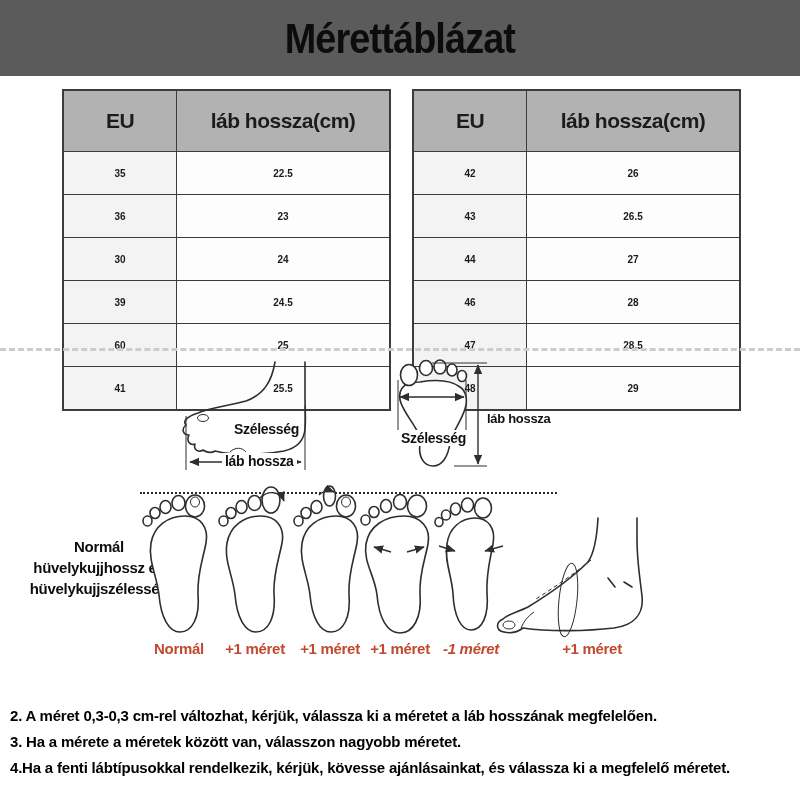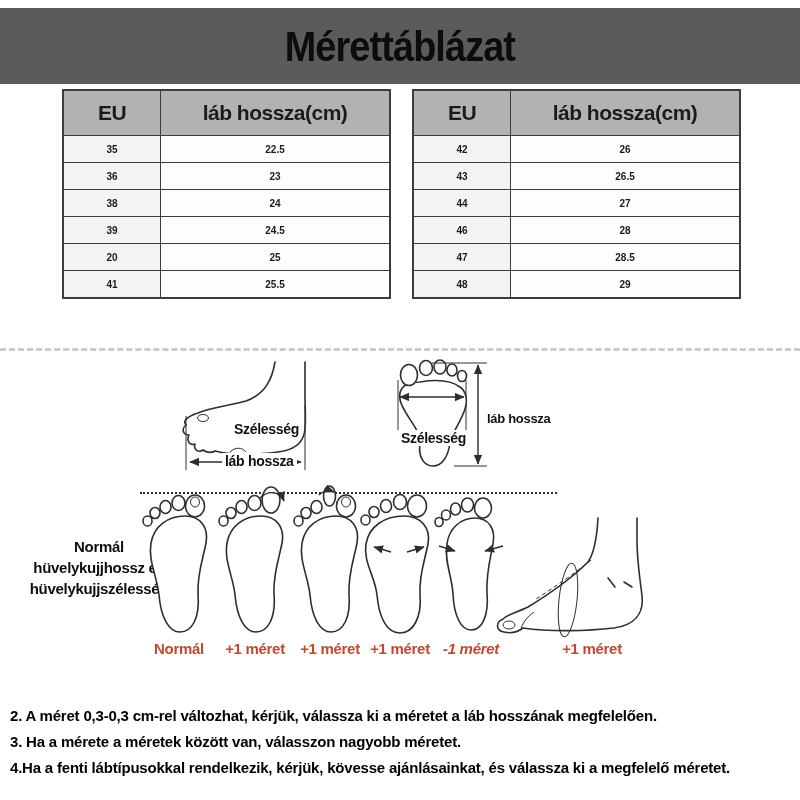--- a/index.html
+++ b/index.html
@@ -1,33 +1,33 @@
 <!DOCTYPE html>
 <html><head>
 <meta charset="utf-8">
 <style>
   html,body{margin:0;padding:0;}
   body{
     width:800px;height:800px;position:relative;background:#ffffff;
     font-family:"Liberation Sans","DejaVu Sans",sans-serif;overflow:hidden;
   }
   .banner{
-    position:absolute;left:0;top:8px;width:800px;height:76px;
+    position:absolute;left:0;top:0;width:800px;height:76px;
     background:#5b5b5b;display:flex;align-items:center;justify-content:center;
   }
   .banner h1{
     margin:0;font-size:43px;font-weight:bold;color:#0c0c0c;
     display:inline-block;transform:scaleX(0.88);letter-spacing:-1px;
   }
   table.size-table{
     position:absolute;top:89px;width:329px;border-collapse:collapse;
     table-layout:fixed;text-align:center;border:2px solid #3c3c3c;
     font-weight:bold;color:#1b1b1b;
   }
-  table.size-table th,table.size-table td{border:1px solid #3c3c3c;padding:0;}
+  table.size-table th,table.size-table td{border:1px solid #3c3c3c;padding:8px;}
   table.size-table thead th{
     background:#b2b2b2;height:44px;font-size:21px;letter-spacing:-0.5px;
   }
   table.size-table td{height:26px;font-size:10px;background:#fdfdfd;}
   table.size-table .c1{width:96px;}
   table.size-table td.c1{background:#f3f3f3;}
   #table-left{left:62px;}
   #table-right{left:412px;}
   .dashed-divider{
     position:absolute;left:0;top:348px;width:800px;height:0;
@@ -80,29 +80,29 @@
   <tbody>
     <tr>
         <td class="c1">35</td>
         <td>22.5</td>
       </tr>
     <tr>
         <td class="c1">36</td>
         <td>23</td>
       </tr>
     <tr>
-        <td class="c1">38</td>
+        <td class="c1">30</td>
         <td>24</td>
       </tr>
     <tr>
         <td class="c1">39</td>
         <td>24.5</td>
       </tr>
     <tr>
-        <td class="c1">20</td>
+        <td class="c1">60</td>
         <td>25</td>
       </tr>
     <tr>
         <td class="c1">41</td>
         <td>25.5</td>
       </tr>
   </tbody>
 </table>
 
 <table class="size-table" id="table-right">

